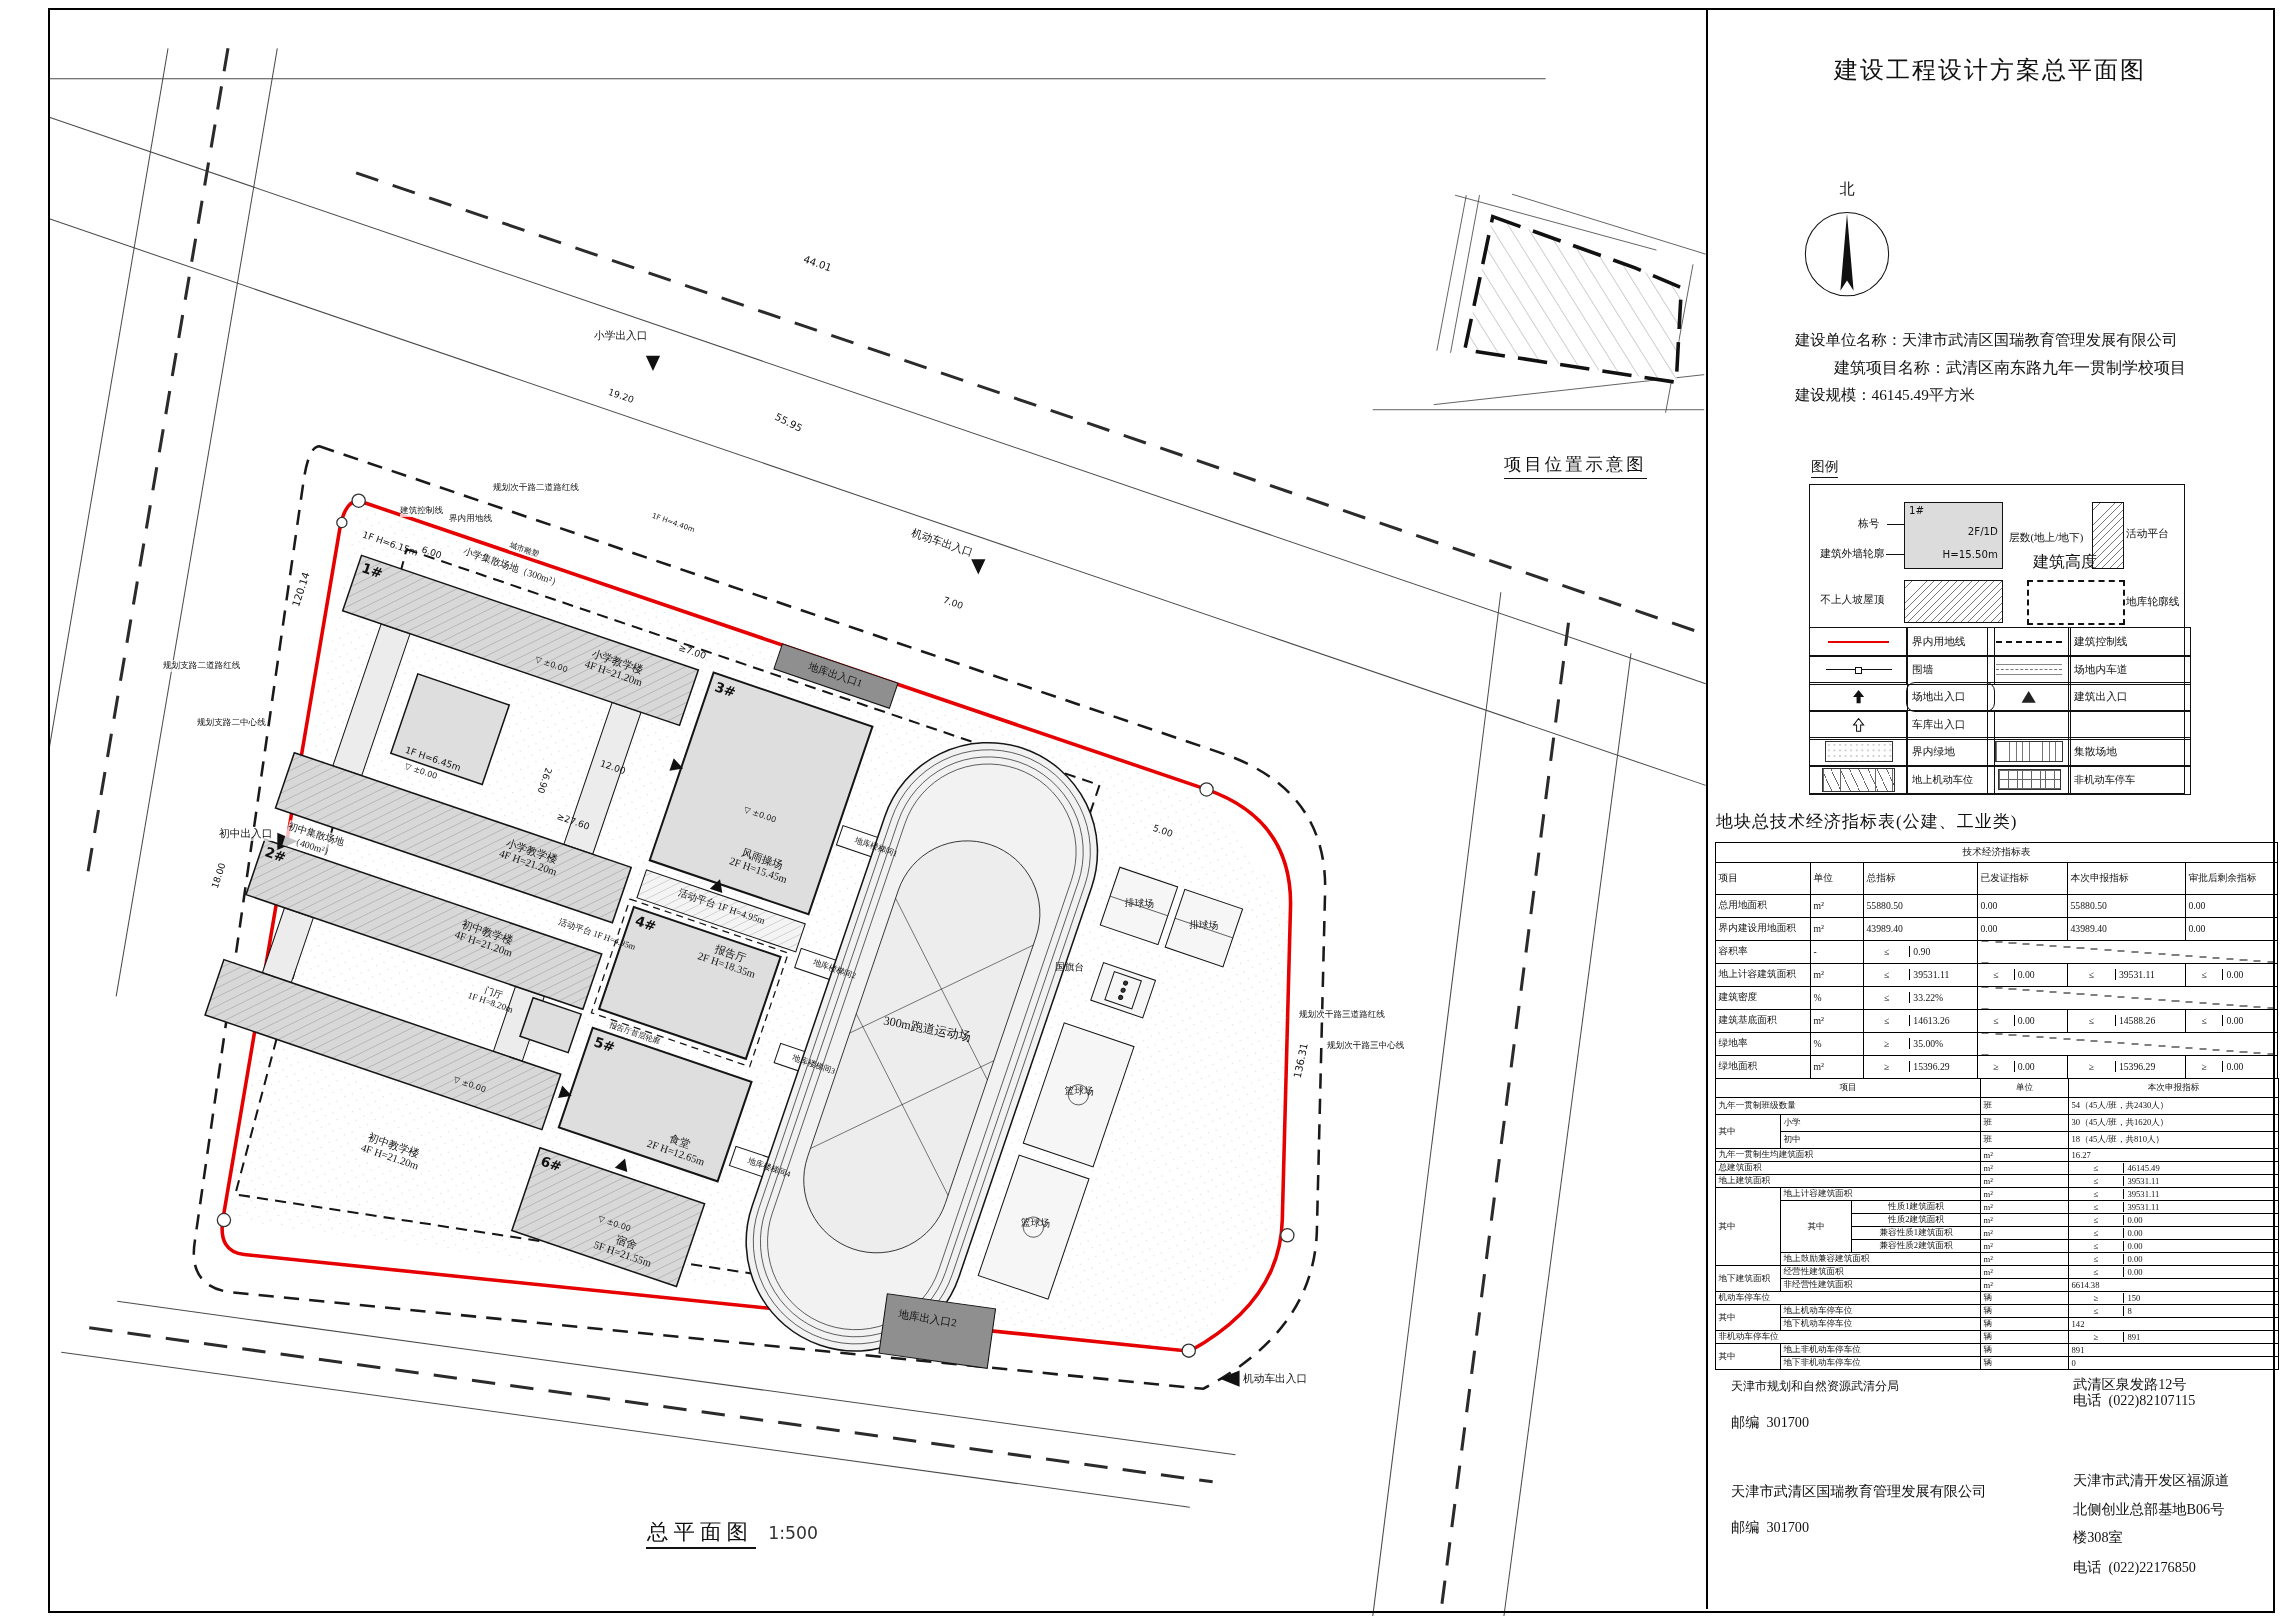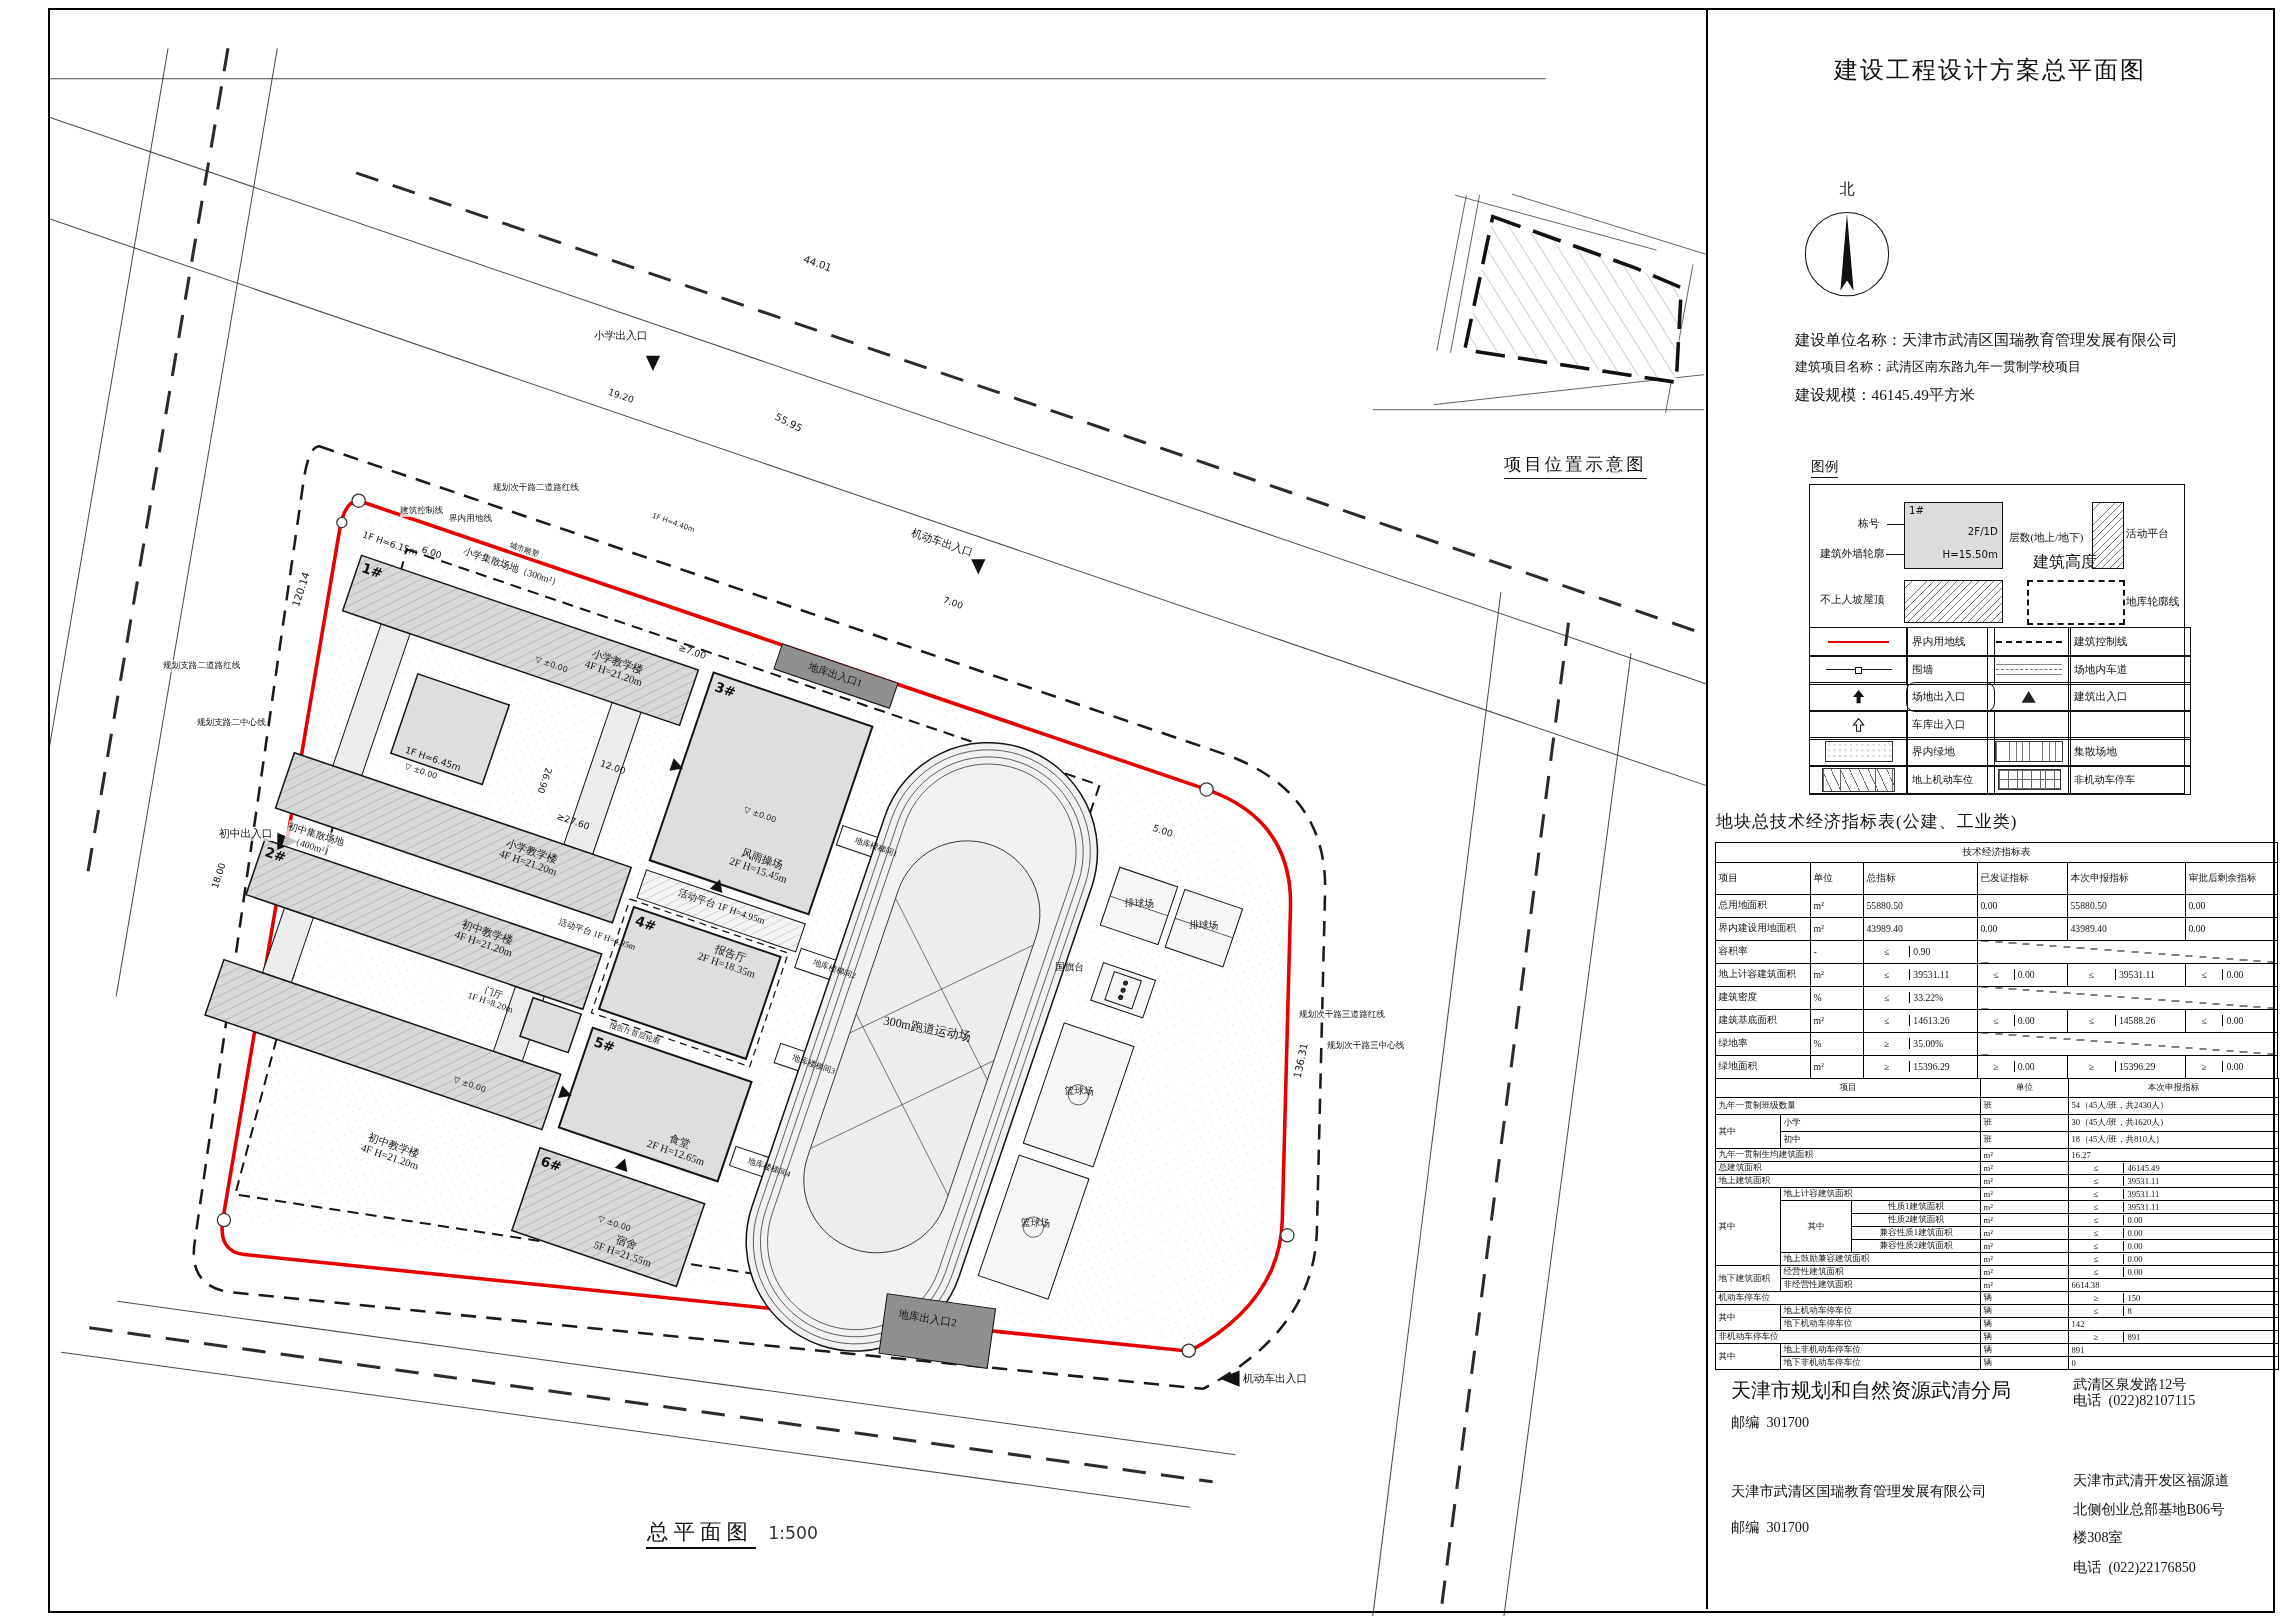--- a/index.html
+++ b/index.html
@@ -306,21 +306,21 @@
 
   <div class="t c" style="left:1728px;top:56px;width:524px;font-size:24px;letter-spacing:2px;">建设工程设计方案总平面图</div>
 
   <svg width="112" height="132" viewBox="0 0 220 260" style="position:absolute;left:1791px;top:178px;">
     <text x="110" y="32" text-anchor="middle" font-size="30" fill="#111">北</text>
     <circle cx="110" cy="150" r="82" fill="none" stroke="#111" stroke-width="2"></circle>
     <path d="M 110,70 L 97,222 L 110,202 L 123,222 Z" fill="#111"></path>
   </svg>
 
   <div class="t" style="left:1795px;top:331px;font-size:15.3px;">建设单位名称：天津市武清区国瑞教育管理发展有限公司</div>
-  <div class="t" style="left:1795px;top:359px;font-size:13px;">建筑项目名称：武清区南东路九年一贯制学校项目</div>
+  <div class="t" style="left:1834px;top:359px;font-size:16px;">建筑项目名称：武清区南东路九年一贯制学校项目</div>
   <div class="t" style="left:1795px;top:386px;font-size:15.3px;">建设规模：46145.49平方米</div>
 
   <div class="t" style="left:1811px;top:459px;font-size:13.7px;border-bottom:1px solid #111;padding-bottom:2px;">图例</div>
   <div class="lgbox" style="left:1809px;top:484px;width:374px;height:308px;">
 
     <div style="position:absolute;left:94px;top:17px;width:97px;height:65px;background:#dcdcdc;border:1.5px solid #111;">
       <span style="position:absolute;left:4.1px;top:2px;font-size:10.2px;font-family:'DejaVu Sans',sans-serif;">1#</span>
       <span style="position:absolute;right:4.1px;top:23.4px;font-size:10.2px;font-family:'DejaVu Sans',sans-serif;">2F/1D</span>
       <span style="position:absolute;right:4.1px;top:46px;font-size:10.2px;font-family:'DejaVu Sans',sans-serif;">H=15.50m</span>
     </div>
@@ -740,21 +740,21 @@
       </tr>
       <tr style="height:12.7px">
         <td colspan="2">地下非机动车停车位</td>
             <td>辆</td>
             <td>0</td>
       </tr>
     </tbody>
       </table>
   </div>
 
-  <div class="t" style="left:1731px;top:1379px;font-size:20px;">天津市规划和自然资源武清分局</div>
+  <div class="t" style="left:1731px;top:1379px;font-size:12px;">天津市规划和自然资源武清分局</div>
   <div class="t" style="left:1731px;top:1414px;font-size:14.2px;">
     <span>邮编</span>&nbsp;&nbsp;<span>301700</span>
   </div>
   <div class="t" style="left:2073px;top:1376px;font-size:14.2px;">武清区泉发路12号</div>
   <div class="t" style="left:2073px;top:1392px;font-size:14.2px;">
     <span>电话</span>&nbsp;&nbsp;<span>(022)82107115</span>
   </div>
   <div class="t" style="left:1731px;top:1483px;font-size:14.2px;">天津市武清区国瑞教育管理发展有限公司</div>
   <div class="t" style="left:1731px;top:1519px;font-size:14.2px;">
     <span>邮编</span>&nbsp;&nbsp;<span>301700</span>

